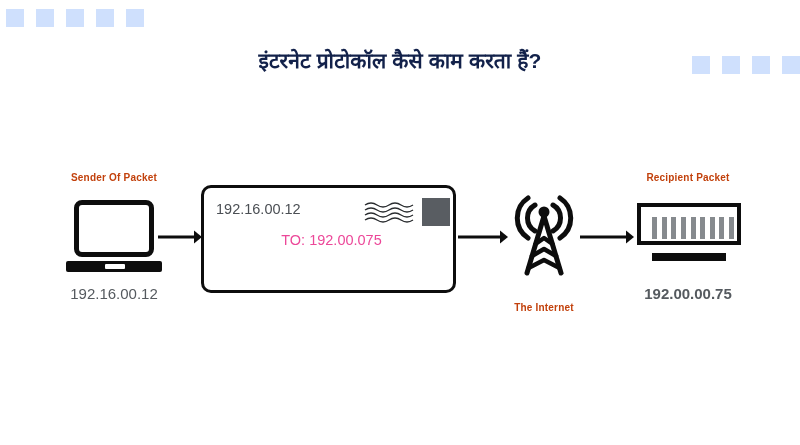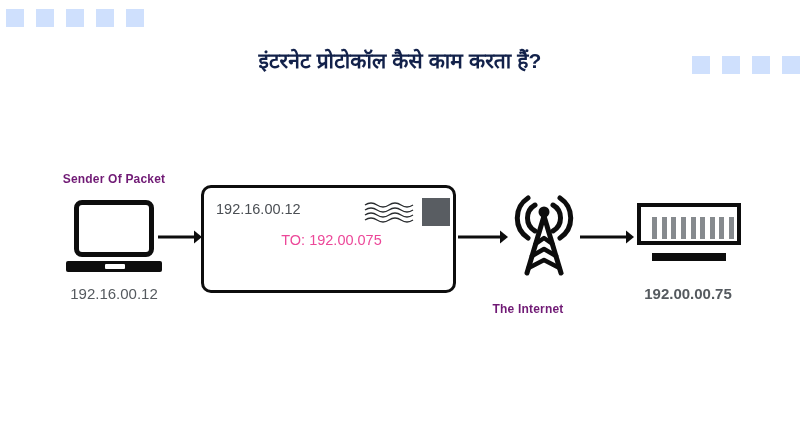--- a/index.html
+++ b/index.html
@@ -45,23 +45,23 @@
     font-weight: bold;
     color: #12214a;
     letter-spacing: 0.1px;
     line-height: 1.25;
     margin-top: 16px;
   }
 
   
   .node-title {
     position: absolute;
-    font-size: 12px;
+    font-size: 10px;
     font-weight: bold;
-    color: #701a75;
+    color: #c2410c;
     text-align: center;
     letter-spacing: 0.2px;
     white-space: nowrap;
   }
   .node-ip {
     position: absolute;
     font-size: 15px;
     font-weight: normal;
     color: #555a5f;
     text-align: center;
@@ -167,21 +167,21 @@
   
   #tower {
     position: absolute;
     left: 508px;
     top: 190px;
     width: 72px;
     height: 86px;
   }
   #internet-title {
     position: absolute;
-    left: 448px;
+    left: 464px;
     top: 302px;
     width: 160px;
     text-align: center;
   }
 
   
   #recipient-title { left: 608px; top: 172px; width: 160px; }
   #recipient-ip    { left: 608px; top: 285px; width: 160px; font-weight: bold; }
 
   #server {
@@ -300,20 +300,21 @@
     <path d="M20.5 78 L36 70 L51.5 78" fill="none" stroke="#0d0d0d" stroke-width="4.5" stroke-linecap="round" stroke-linejoin="round"></path>
   </svg>
 
   <div class="node-title" id="internet-title">The Internet</div>
 
   <svg class="arrow" id="arrow-3" viewBox="0 0 54 16">
     <line x1="0" y1="8" x2="46" y2="8" stroke="#0d0d0d" stroke-width="3"></line>
     <polygon points="46,1.5 54,8 46,14.5" fill="#0d0d0d"></polygon>
   </svg>
 
+  <div class="node-title" id="recipient-title">Recipient Packet</div>
 
   <div id="server">
     <div id="server-box">
       <div id="server-bars">
         <span class="bar"></span>
         <span class="bar"></span>
         <span class="bar"></span>
         <span class="bar"></span>
         <span class="bar"></span>
         <span class="bar"></span>

